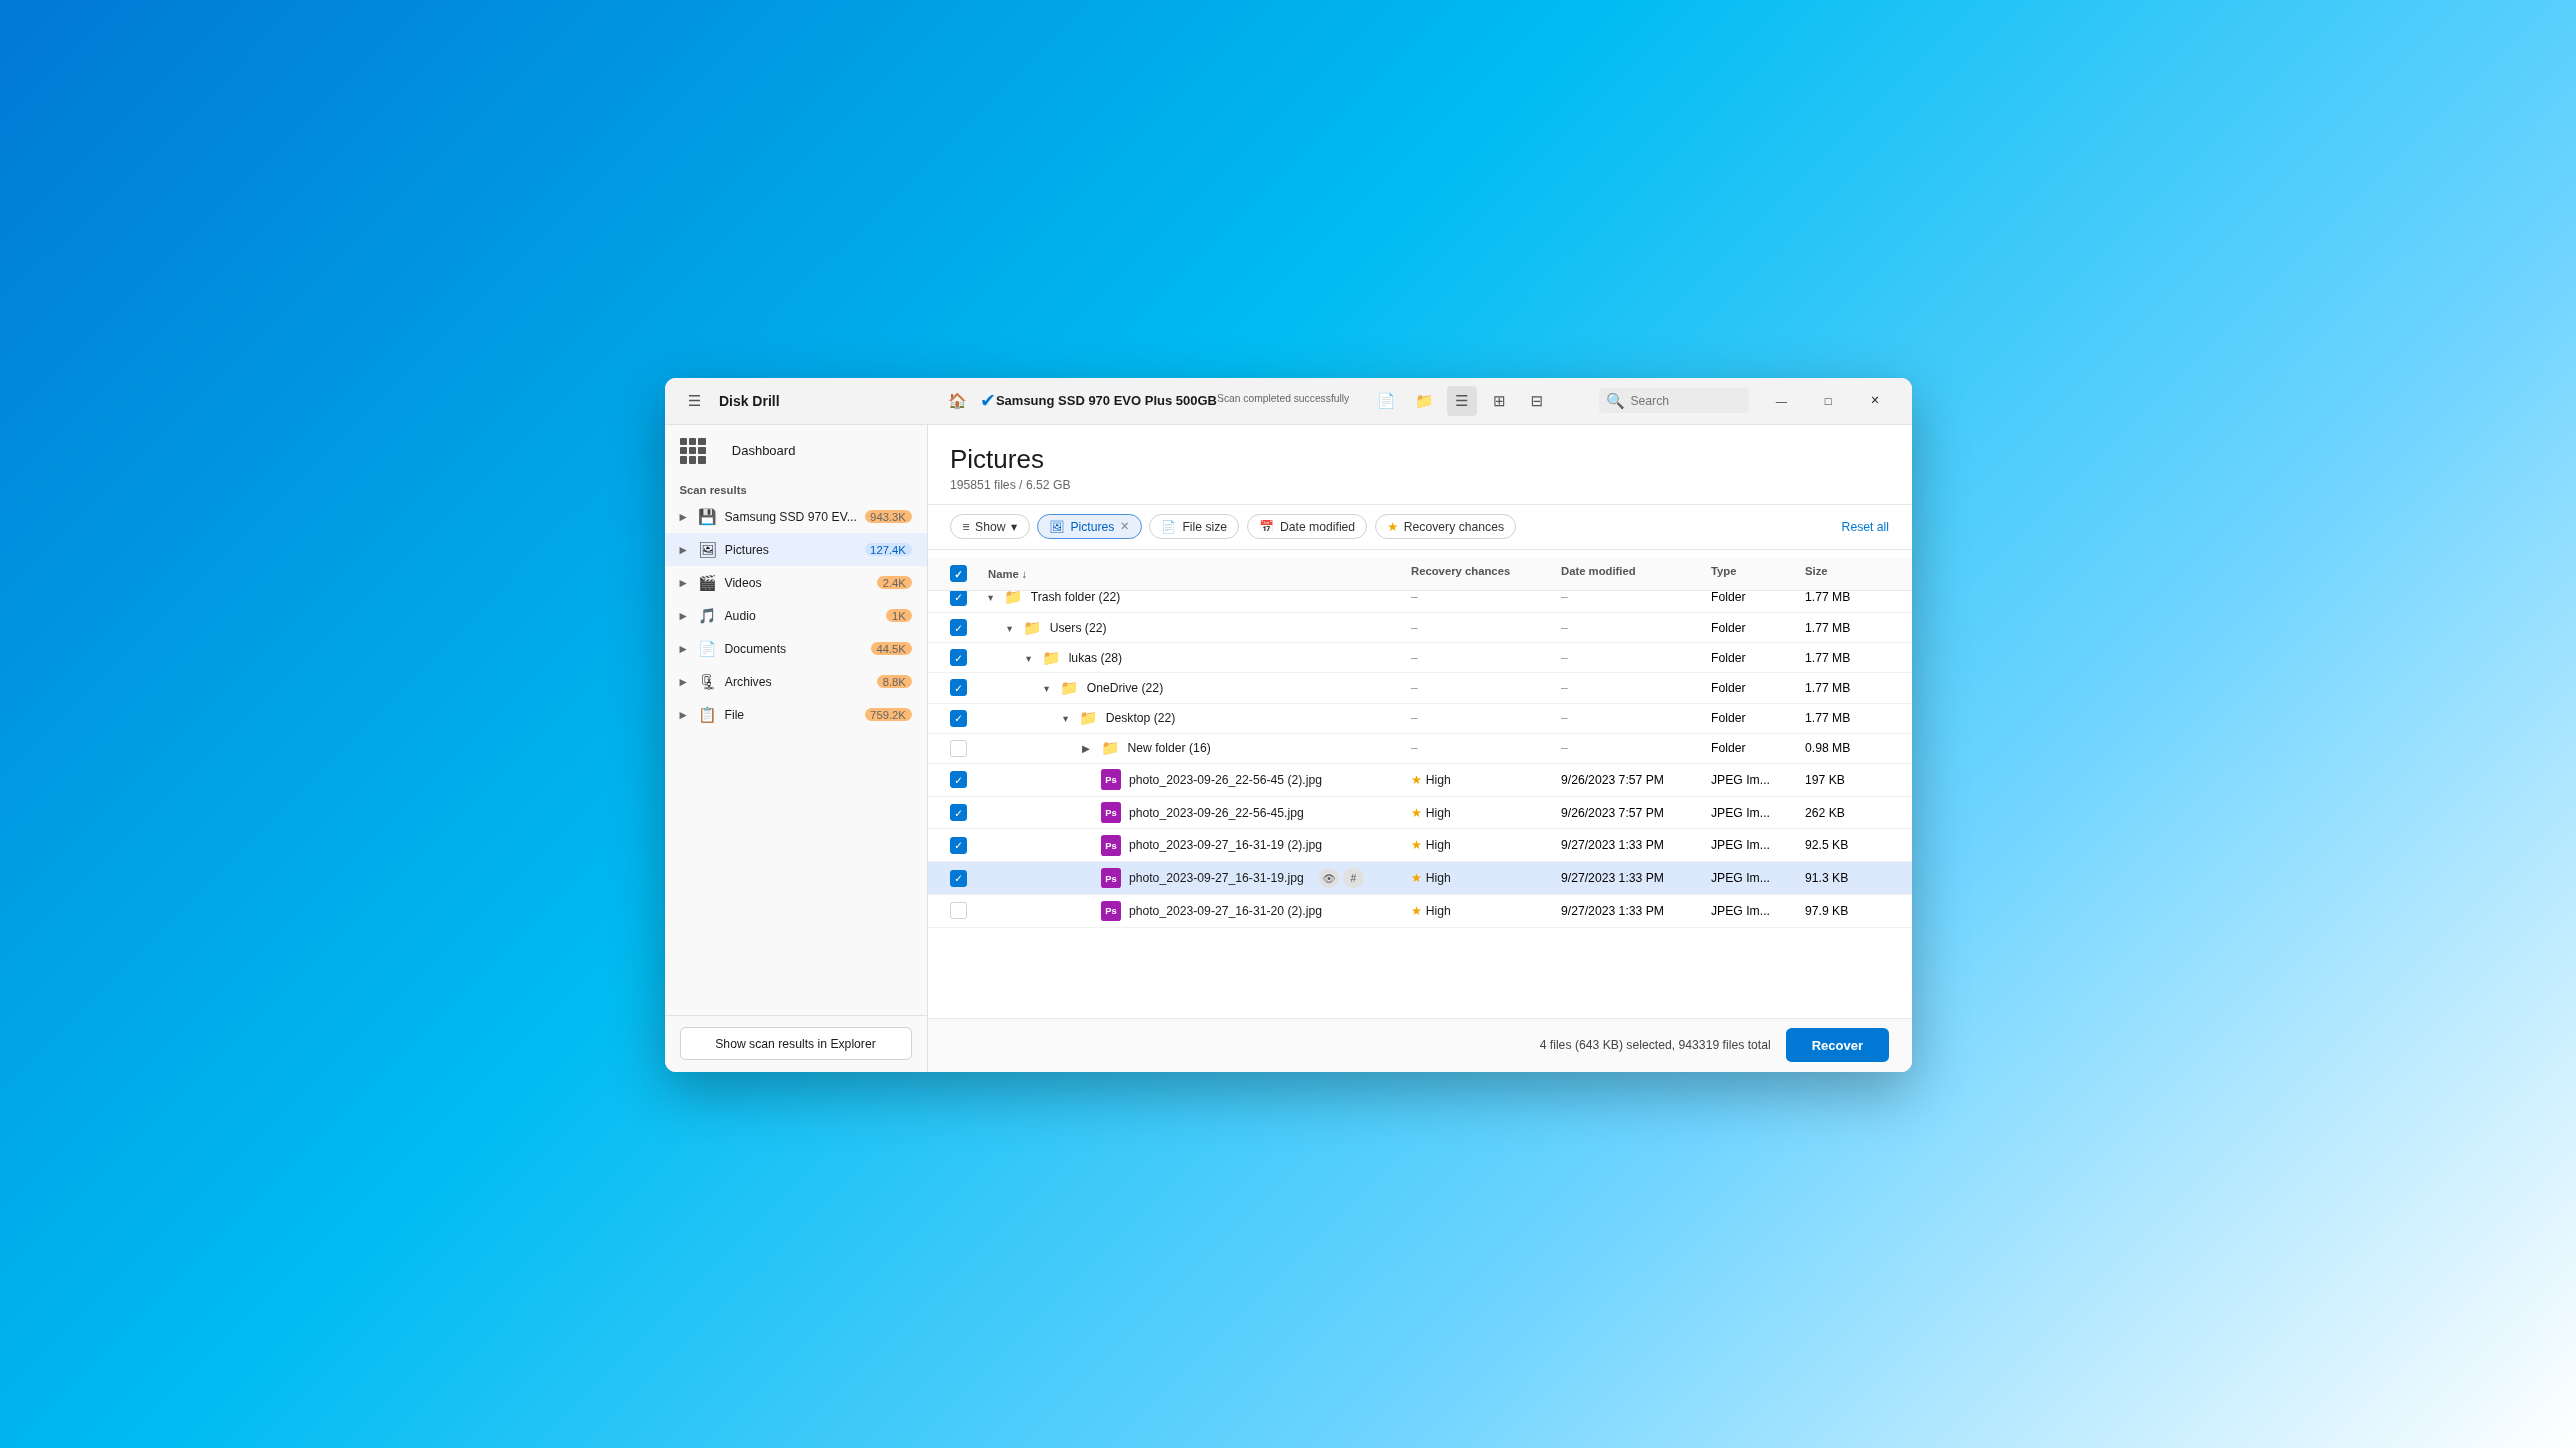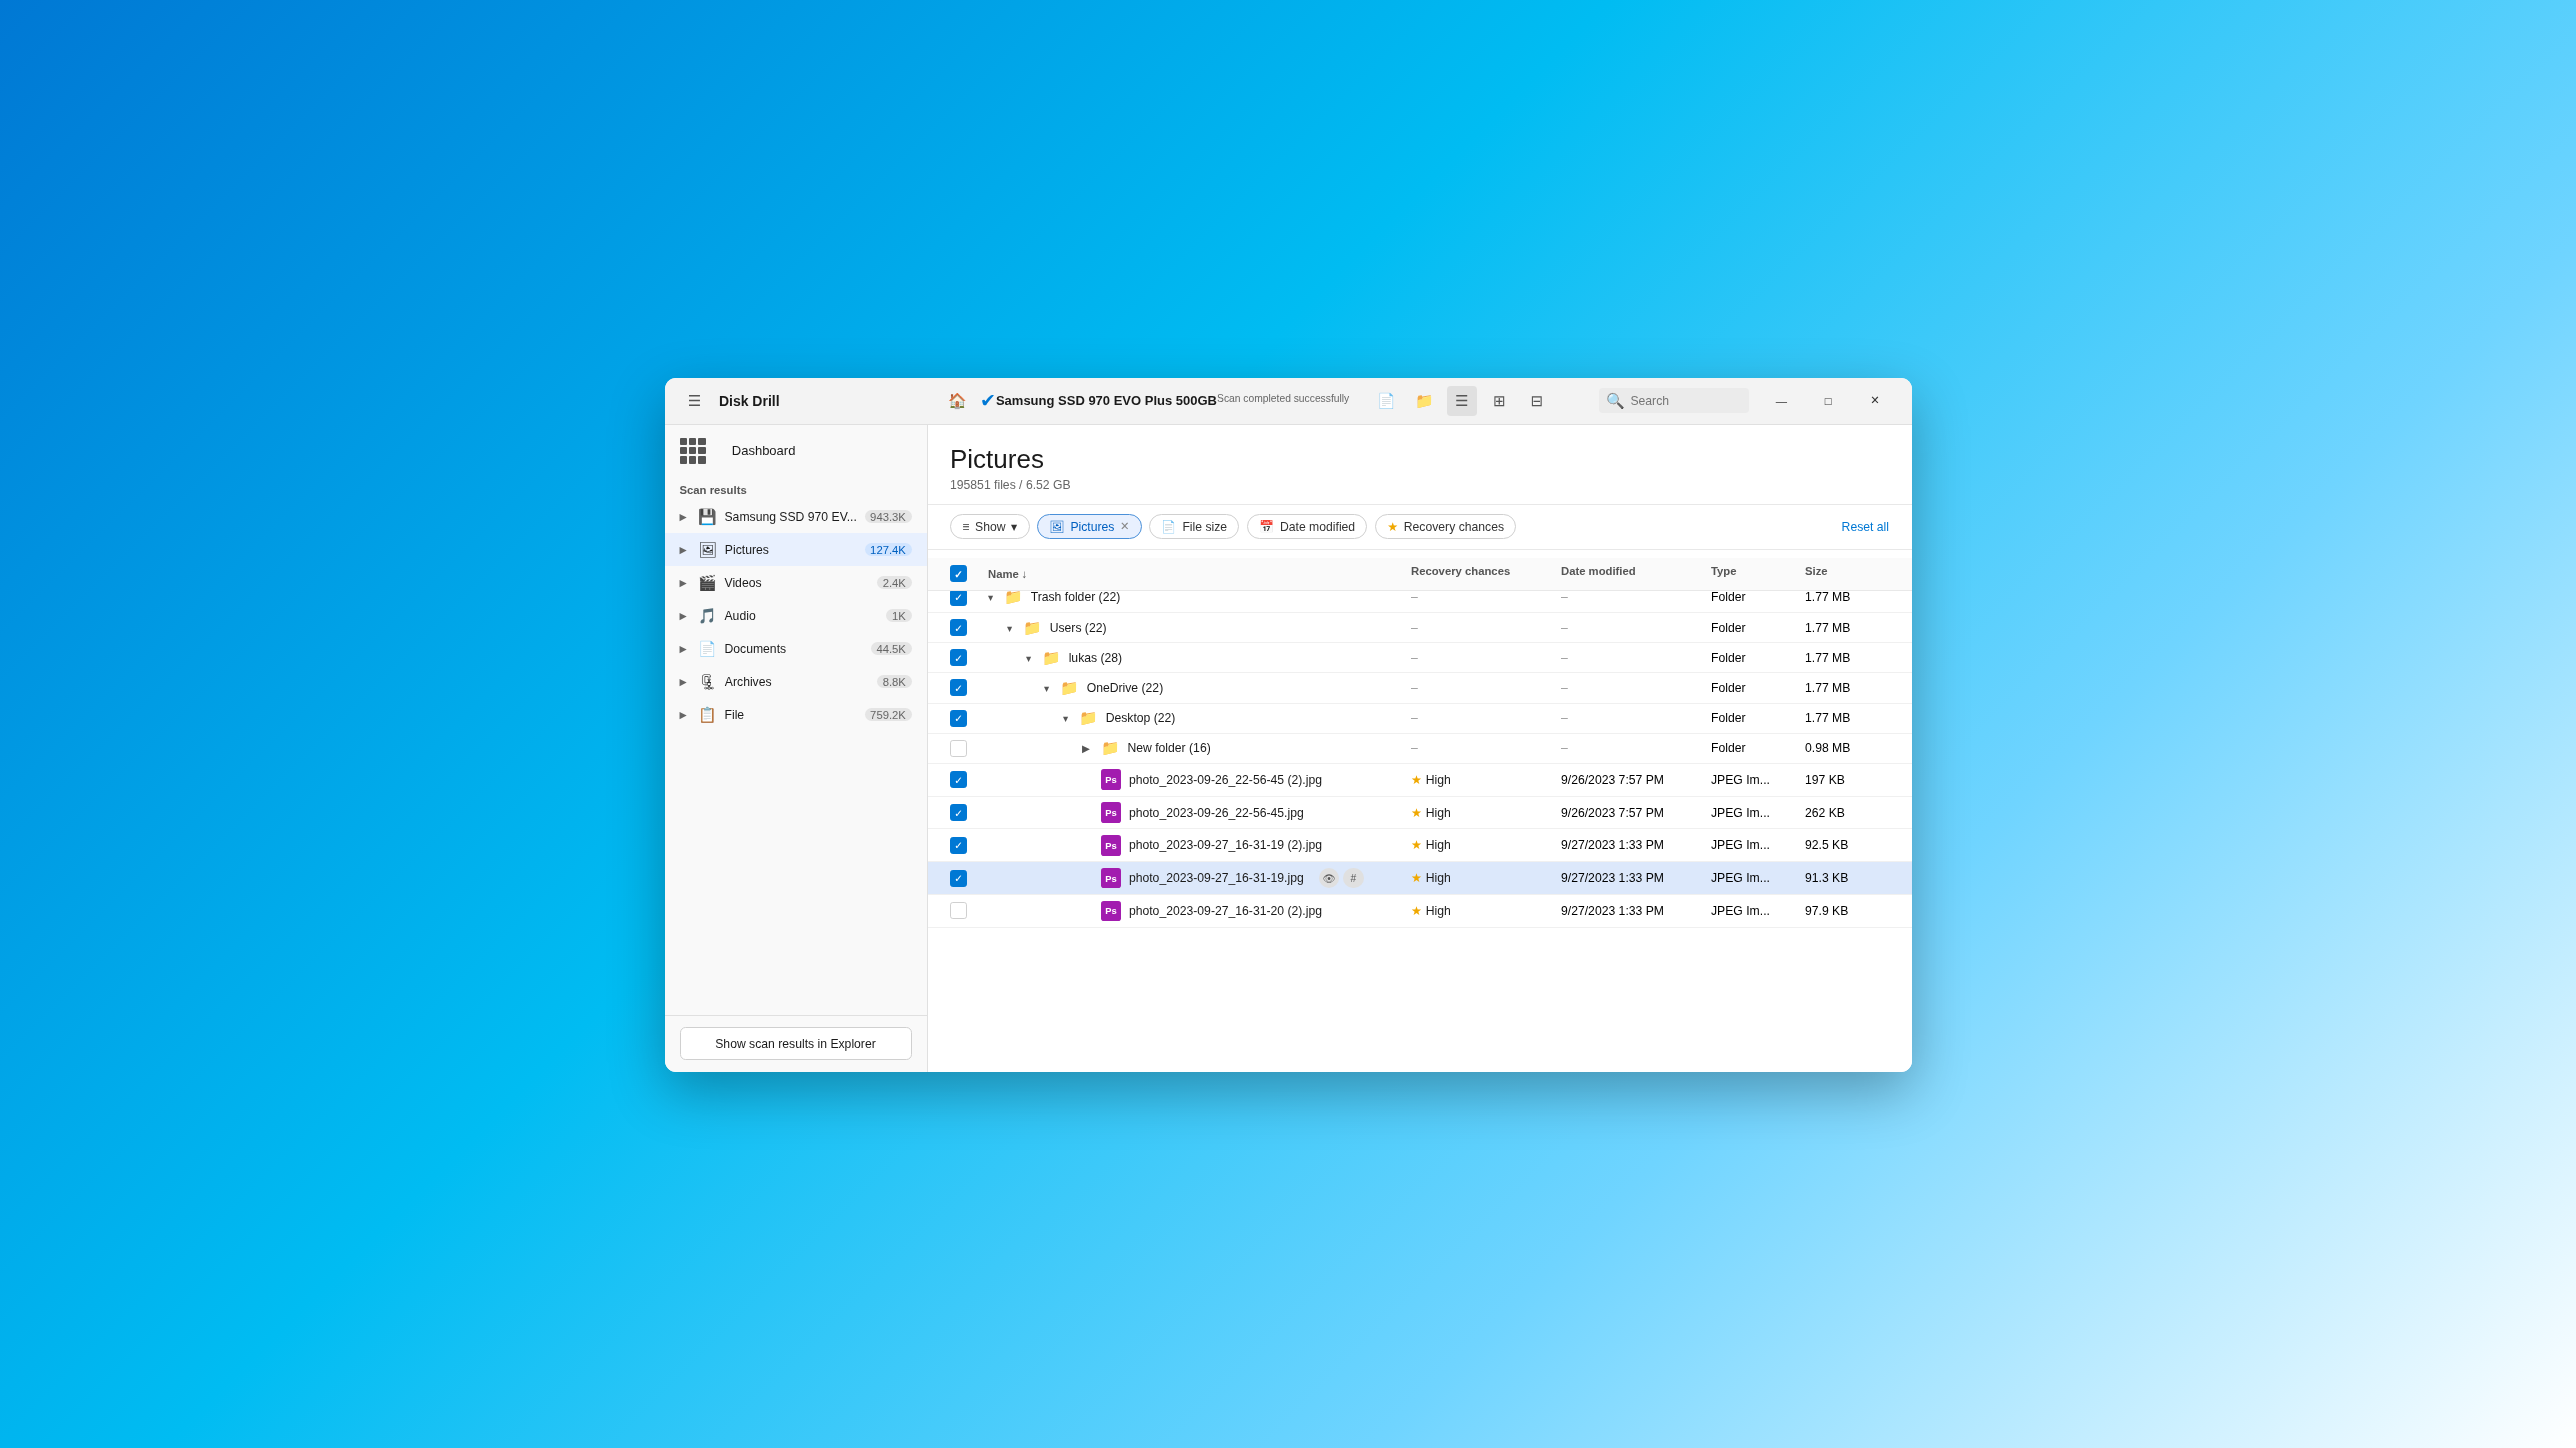--- a/index.html
+++ b/index.html
@@ -165,21 +165,21 @@
     }
     .sidebar-item .item-icon {
       font-size: 15px;
     }
     .sidebar-item .item-label {
       flex: 1;
     }
     .sidebar-item .item-count {
       font-size: 11.3px;
       color: #666;
-      background: #e5e5e5;
+      background: #fdba74;
       border-radius: 9.4px;
       padding: 0.9px 5.6px;
     }
     .sidebar-item.active .item-count {
       background: #d0e4ff;
       color: #0060c0;
     }
     .sidebar-footer {
       margin-top: auto;
       padding: 11.3px 15px;
@@ -756,16 +756,20 @@
           <div class="recovery-cell">
             <span class="star-icon">★</span>
             <span>High</span>
           </div>
           <div>9/27/2023 1:33 PM</div>
           <div>JPEG Im...</div>
           <div>97.9 KB</div>
         </div>
       </div>
 
+      <div class="bottom-bar">
+        <span class="status-text">4 files (643 KB) selected, 943319 files total</span>
+        <button class="recover-btn">Recover</button>
+      </div>
     </div>
   </div>
 </div>
 
 
 </body></html>

